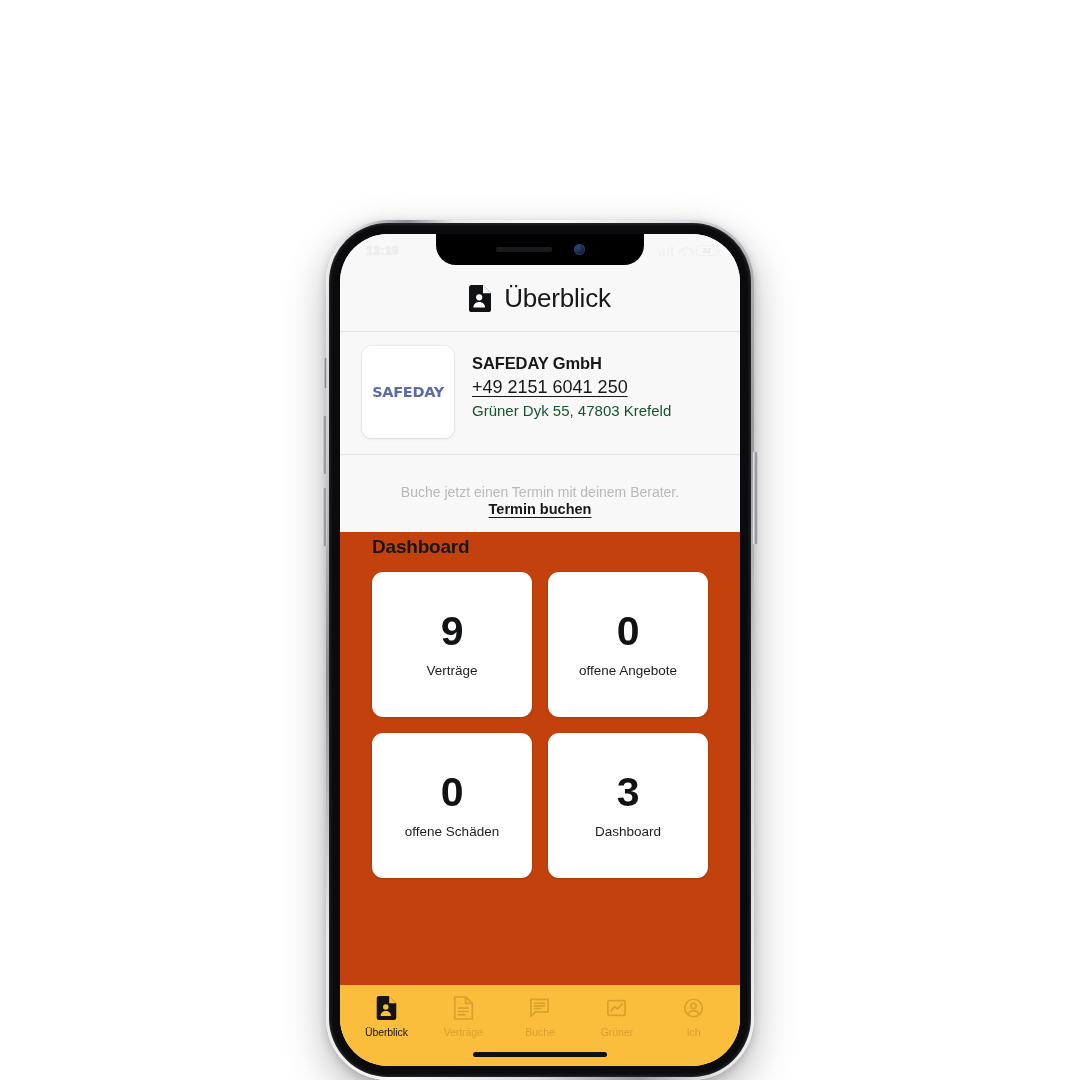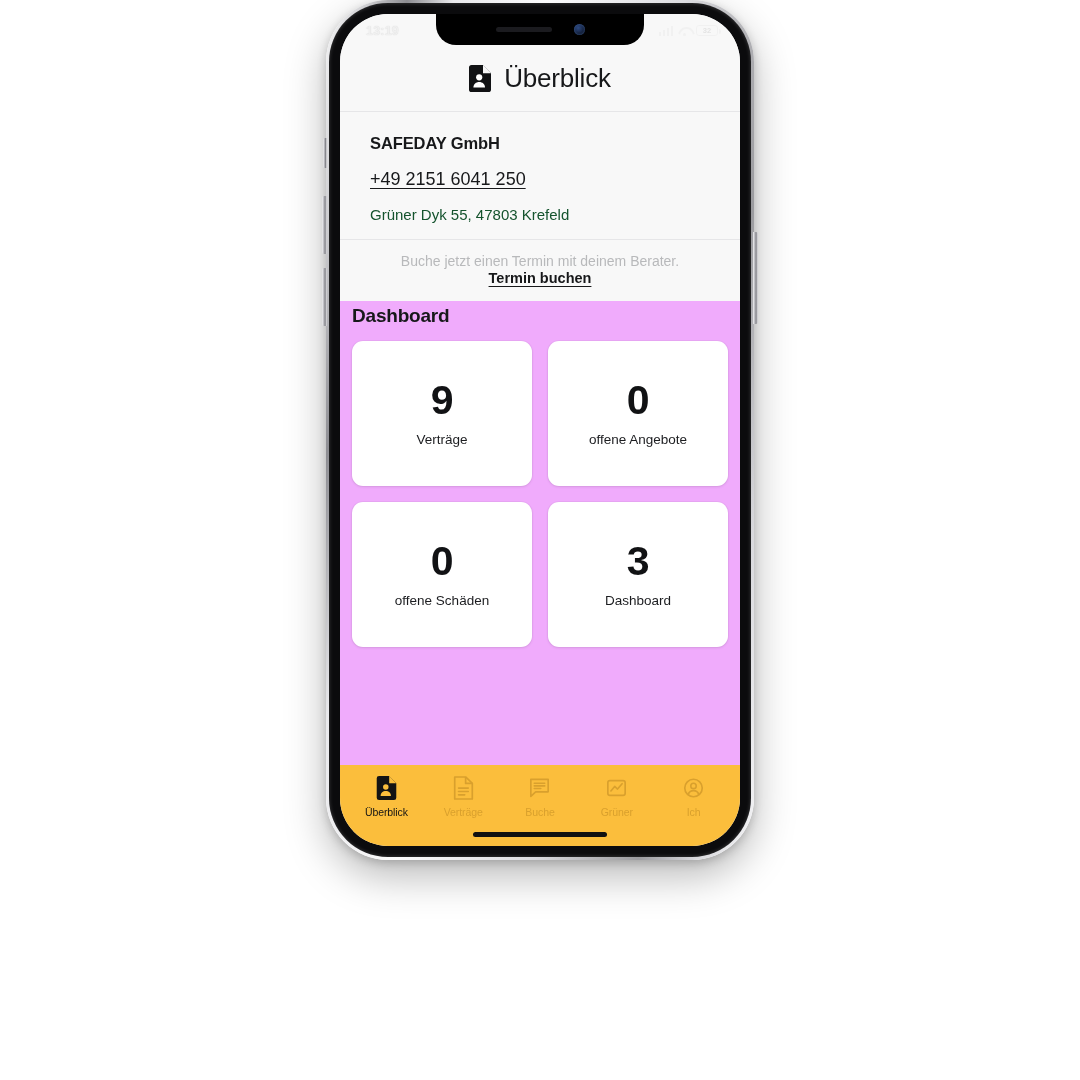--- a/index.html
+++ b/index.html
@@ -7,21 +7,21 @@
     width:1080px; height:1080px;
     background:#ffffff;
     font-family:"Liberation Sans", sans-serif;
     overflow:hidden;
   }
 
   
   #stage {
     position:relative;
     width:1080px; height:1080px;
-    display:flex; align-items:flex-start; justify-content:center;
+    display:flex; align-items:flex-end; justify-content:center;
   }
 
   
   .device {
     position:relative;
     width:428px; height:860px;
     border-radius:62px;
     background:linear-gradient(100deg,#f6f6f7 0%,#cfcfd2 7%,#8d8d92 14%,#e9e9ec 22%,#fbfbfc 38%,#dcdce0 62%,#9b9b9f 80%,#d9d9dd 90%,#f4f4f6 100%);
     padding:3px;
     box-shadow:0 16px 42px rgba(0,0,0,.28), 0 3px 10px rgba(0,0,0,.18);
@@ -127,43 +127,43 @@
     width:92px; height:92px;
     background:#fff; border-radius:9px;
     display:flex; align-items:center; justify-content:center;
     box-shadow:0 1px 3px rgba(0,0,0,.10), 0 0 0 1px rgba(0,0,0,.035);
   }
   .logo-text {
     font-family:"DejaVu Sans", sans-serif;
     font-size:14.5px; font-weight:700; letter-spacing:-.3px;
     color:#5a6ba8;
   }
-  .contact-info { padding-top:8px; display:flex; flex-direction:column; gap:16px;margin-left:8px; }
+  .contact-info { padding-top:8px; display:flex; flex-direction:column; gap:4px; }
   .c-name  { font-size:16.5px; font-weight:700; color:#17181a; letter-spacing:-.1px; }
   .c-phone { font-size:18px; color:#17181a; text-decoration:underline; text-underline-offset:2.5px; }
   .c-addr  { font-size:15px; color:#14532d; }
 
   
   .booking {
     padding:13px 20px 14px;
     text-align:center;
     background:#f8f8f8;
   }
-  .book-hint { font-size:14px; color:#b8b9bb; }
+  .book-hint { font-size:14px; color:#b8b9bb;margin-top:16px; }
   .book-link {
     display:inline-block; 
     font-size:14.5px; font-weight:700; color:#17181a;
     text-decoration:underline; text-underline-offset:2.5px;
   }
 
   
   .dash-wrap {
     flex:1 1 auto;
-    background:#f0abfc;
-    padding:0 12px;
+    background:#c2410c;
+    padding:0 32px;
     overflow:hidden;
   }
   .dash-title {
     font-size:19px; font-weight:700; color:#17181a;
     letter-spacing:-.2px; padding:4px 0 14px;
   }
   .dash-grid {
     display:grid;
     grid-template-columns:1fr 1fr;
     gap:16px;
@@ -241,20 +241,23 @@
           <svg class="doc-person-icon" viewBox="0 0 22 27">
             <path d="M0 2.6A2.6 2.6 0 0 1 2.6 0h11.2L22 8.2v16.2a2.6 2.6 0 0 1-2.6 2.6H2.6A2.6 2.6 0 0 1 0 24.4V2.6Z" fill="#111214"></path>
             <path d="M14 0l8 8.2h-8V0Z" fill="#f8f8f8"></path>
             <circle cx="10.2" cy="12.3" r="3.1" fill="#fff"></circle>
             <path d="M4.4 22.4c0-3.2 2.6-5.4 5.8-5.4s5.8 2.2 5.8 5.4H4.4Z" fill="#fff"></path>
           </svg>
           <span class="app-title">Überblick</span>
         </div>
 
         <div class="contact">
+          <div class="logo-card">
+            <span class="logo-text">SAFEDAY</span>
+          </div>
           <div class="contact-info">
             <span class="c-name">SAFEDAY GmbH</span>
             <a class="c-phone">+49 2151 6041 250</a>
             <span class="c-addr">Grüner Dyk 55, 47803 Krefeld</span>
           </div>
         </div>
 
         <div class="booking">
           <div class="book-hint">Buche jetzt einen Termin mit deinem Berater.</div>
           <a class="book-link">Termin buchen</a>

